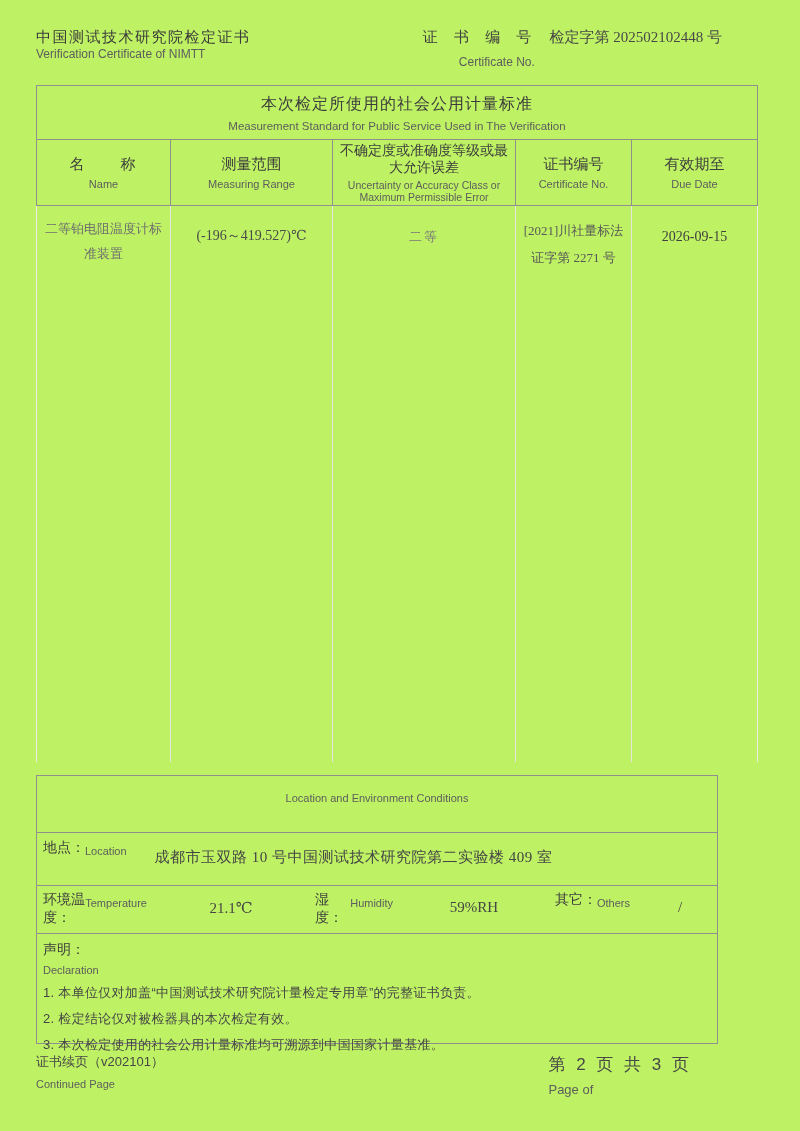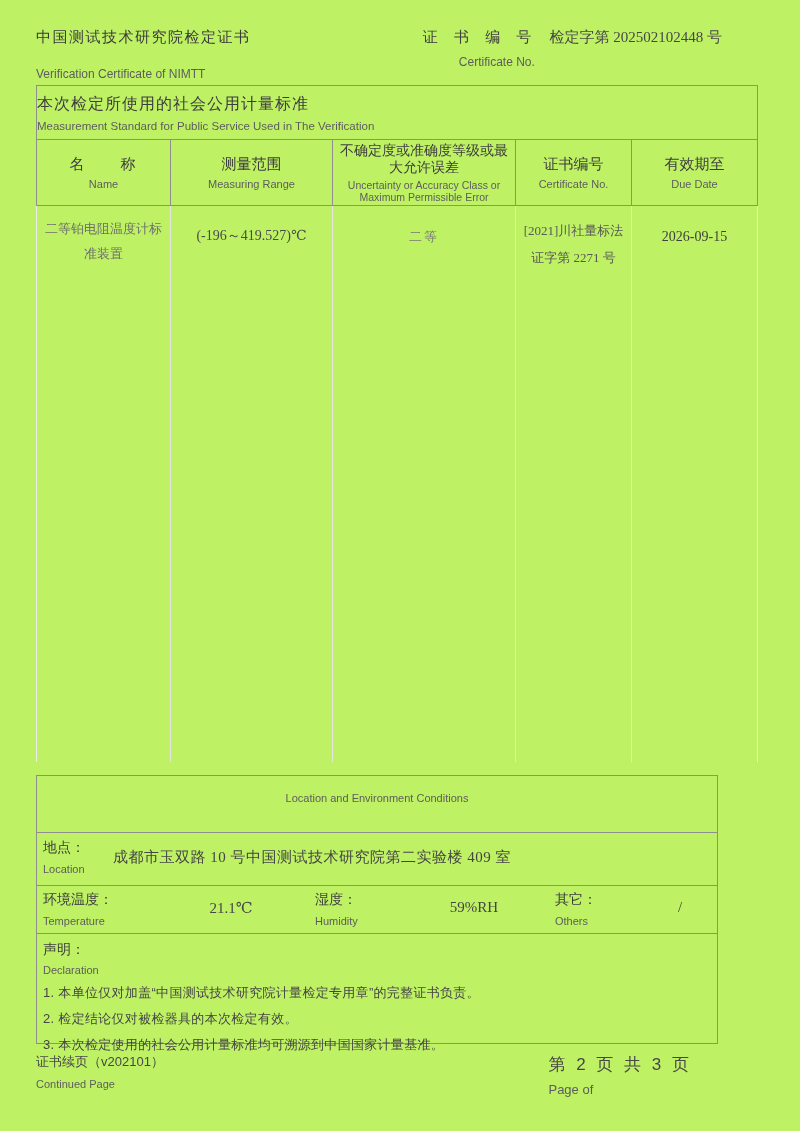--- a/index.html
+++ b/index.html
@@ -11,31 +11,31 @@
     background:#bef264;
     font-family:"Liberation Sans","DejaVu Sans",sans-serif;
     color:#404040;
     overflow:hidden;
   }
   .content { padding:28px 36px 0 36px; }
 
   
   .hdr { display:flex; justify-content:space-between; align-items:flex-start; height:57px; }
   .hdr-title-zh { font-size:15px; letter-spacing:1.5px; color:#3a3a3a; }
-  .hdr-title-en { font-size:12px; color:#5d5d5d; margin-top:20px; }
+  .hdr-title-en { font-size:12px; color:#5d5d5d; margin-top:0; }
   .hdr-cert { margin-right:42px; }
   .hdr-cert-line1 { font-size:15px; color:#3f3f3f; white-space:nowrap; }
   .hdr-cert-label { letter-spacing:6px; }
   .hdr-cert-value { font-family:"Liberation Serif","DejaVu Serif",serif; margin-left:8px; color:#474747; }
   .hdr-cert-en { font-size:12px; color:#5d5d5d; margin-top:8px; margin-left:36px; }
 
   
   .t1 { width:722px; }
   .t1-head { border:1px solid #8f8f8f; }
-  .t1-title { height:54px; border-bottom:1px solid #8f8f8f; padding-top:8px; }
+  .t1-title { height:54px; border-bottom:1px solid #8f8f8f; text-align:center; padding-top:8px; }
   .t1-title-zh { font-size:16px; color:#3d3d3d; letter-spacing:1px; }
   .t1-title-en { font-size:11.5px; color:#5d5d5d; margin-top:5px; }
   .t1-cols { display:flex; height:65px; }
   .t1-col { display:flex; flex-direction:column; justify-content:center; align-items:center; text-align:center; border-right:1px solid #8f8f8f; padding:2px 3px; }
   .t1-col:last-child { border-right:none; }
   .c1 { width:134px; } .c2 { width:162px; } .c3 { width:183px; } .c4 { width:116px; } .c5 { width:125px; }
   .t1-col-zh { font-size:15px; color:#3d3d3d; line-height:1.3; }
   .t1-col-zh.sp { letter-spacing:2px; }
   .t1-col-en { font-size:11px; color:#5d5d5d; margin-top:4px; line-height:1.15; }
   .t1-col.dense .t1-col-zh { font-size:14px; line-height:1.25; }
@@ -49,21 +49,21 @@
   .cell-class { font-size:13px; color:#787878; padding-top:22px; letter-spacing:2px; }
   .cell-cert { font-size:13px; color:#585858; line-height:2.05; padding:12px 6px 0 6px; }
   .cell-due { font-size:14px; color:#3f3f3f; padding-top:23px; }
 
   
   .box2 { width:682px; border:1px solid #8f8f8f; margin-top:13px; }
   .box2-title { height:57px; border-bottom:1px solid #8f8f8f; text-align:center; padding-top:10px; }
   .box2-title-zh { font-size:15px; color:#3d3d3d; letter-spacing:1px; }
   .box2-title-en { font-size:11px; color:#5d5d5d; margin-top:6px; }
   .row-loc { display:flex; height:53px; border-bottom:1px solid #8f8f8f; padding:6px 0 0 6px; }
-  .lbl { display:flex; flex-direction:column; }
+  .lbl { display:flex; flex-direction:row; }
   .lbl-zh { font-size:14px; color:#3d3d3d; }
   .lbl-en { font-size:11px; color:#5d5d5d; margin-top:6px; }
   .loc-value { font-family:"Liberation Serif","DejaVu Serif",serif; font-size:15px; color:#454545;
                margin-left:28px; padding-top:9px; letter-spacing:0.5px; }
   .row-env { display:flex; height:48px; border-bottom:1px solid #8f8f8f; padding:5px 0 0 6px; }
   .env-lbl1 { width:104px; } .env-val1 { width:168px; } .env-lbl2 { width:78px; }
   .env-val2 { width:162px; } .env-lbl3 { width:88px; } .env-val3 { flex:1; }
   .env-val { font-family:"Liberation Serif","DejaVu Serif",serif; font-size:15px; color:#454545;
              text-align:center; padding-top:8px; }
   

